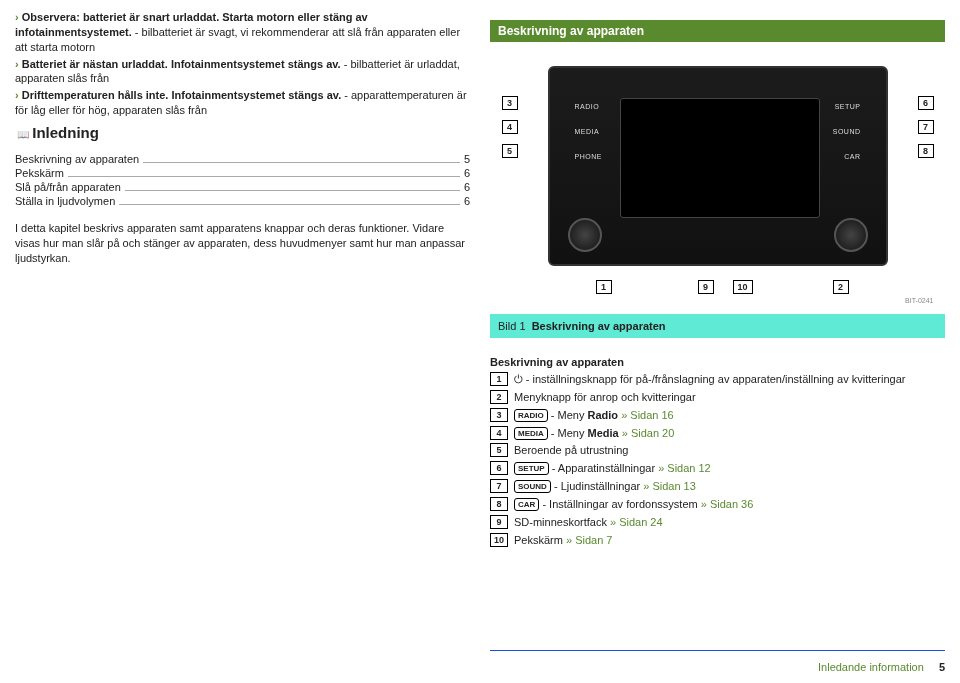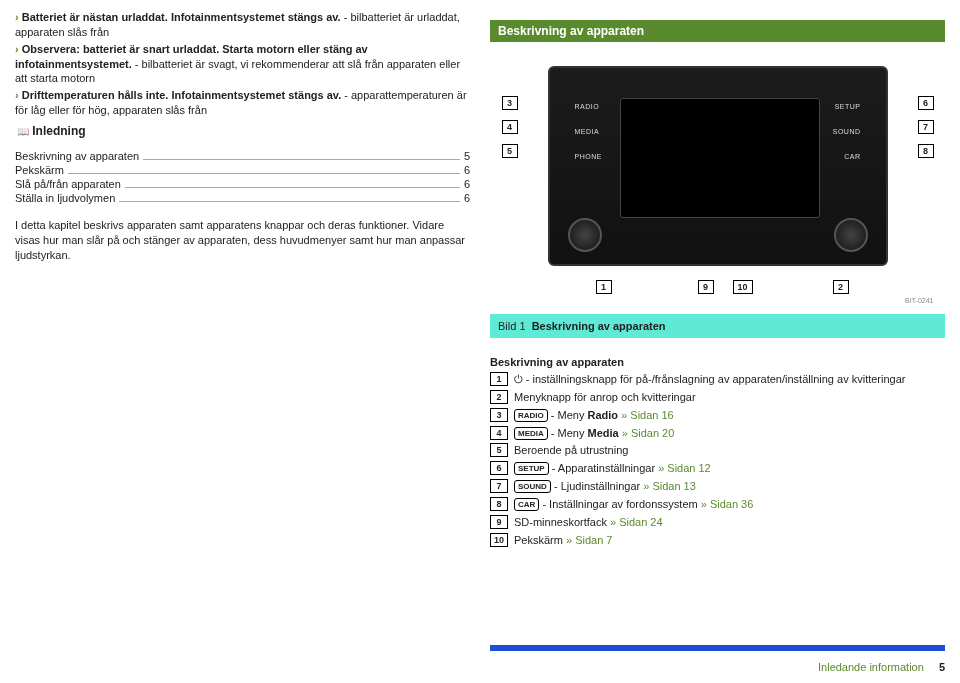--- a/index.html
+++ b/index.html
@@ -32,21 +32,21 @@
     color: #fff;
     padding: 4px 8px;
     font-size: 12px;
     font-weight: bold;
     margin: 10px 0 6px 0;
   }
   .book-icon::before {
     content: "📖 ";
     font-size: 10px;
   }
-  .sub-title { font-size: 12px; font-weight: bold; margin: 4px 0 6px 2px; }
+  .sub-title { font-size: 15px; font-weight: bold; margin: 4px 0 6px 2px; }
   .toc { margin: 6px 0; }
   .toc-row {
     display: flex;
     align-items: baseline;
     margin-bottom: 2px;
   }
   .toc-row .label { white-space: nowrap; }
   .toc-row .dots {
     flex: 1;
     border-bottom: 1px solid #aaa;
@@ -155,33 +155,33 @@
     font-weight: bold;
     line-height: 11px;
     vertical-align: 1px;
   }
   .sub-indent { margin-left: 24px; }
   .sub-indent .bullet::before { content: "› "; color: #5a8a2e; font-weight: bold; }
 
   .footer {
     margin-top: auto;
     padding-top: 10px;
-    border-top: 6px solid #1d4ed8;
+    border-top: 1px solid #1d4ed8;
     text-align: right;
   }
   .footer .sec { color: #5a8a2e; margin-right: 12px; }
   .footer .pg { font-weight: bold; }
 </style>
 </head>
 <body>
 
 <div class="col col-left">
   <div class="intro">
+    <p class="bullet"><span class="bold">Observera: batteriet är snart urladdat. Starta motorn eller stäng av infotainmentsystemet.</span><span> - bilbatteriet är svagt, vi rekommenderar att slå från apparaten eller att starta motorn</span></p>
     <p class="bullet"><span class="bold">Batteriet är nästan urladdat. Infotainmentsystemet stängs av.</span><span> - bilbatteriet är urladdat, apparaten slås från</span></p>
-    <p class="bullet"><span class="bold">Observera: batteriet är snart urladdat. Starta motorn eller stäng av infotainmentsystemet.</span><span> - bilbatteriet är svagt, vi rekommenderar att slå från apparaten eller att starta motorn</span></p>
     <p class="bullet"><span class="bold">Drifttemperaturen hålls inte. Infotainmentsystemet stängs av.</span><span> - apparattemperaturen är för låg eller för hög, apparaten slås från</span></p>
   </div>
 
   <div class="sub-title book-icon">Inledning</div>
 
   <div class="toc">
     <div class="toc-row">
         <span class="label">Beskrivning av apparaten</span>
         <span class="dots"></span>
         <span class="pg">5</span>

